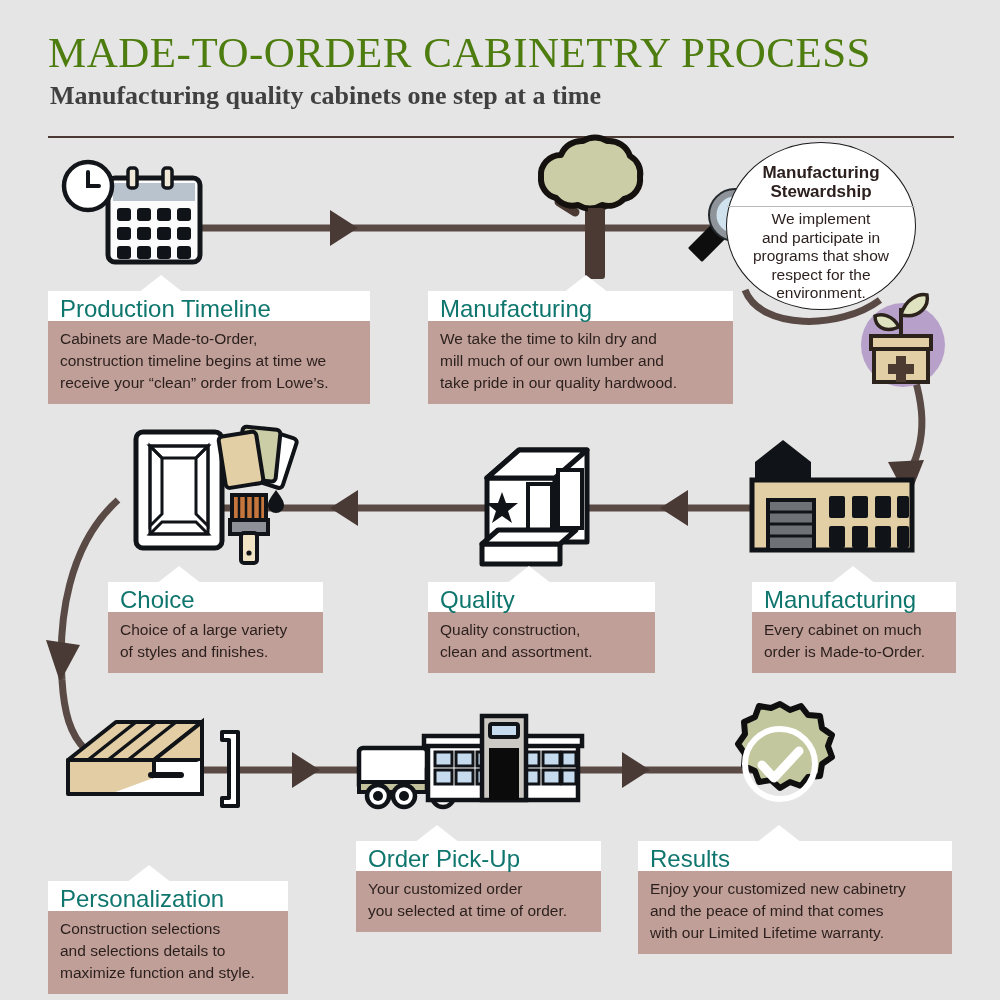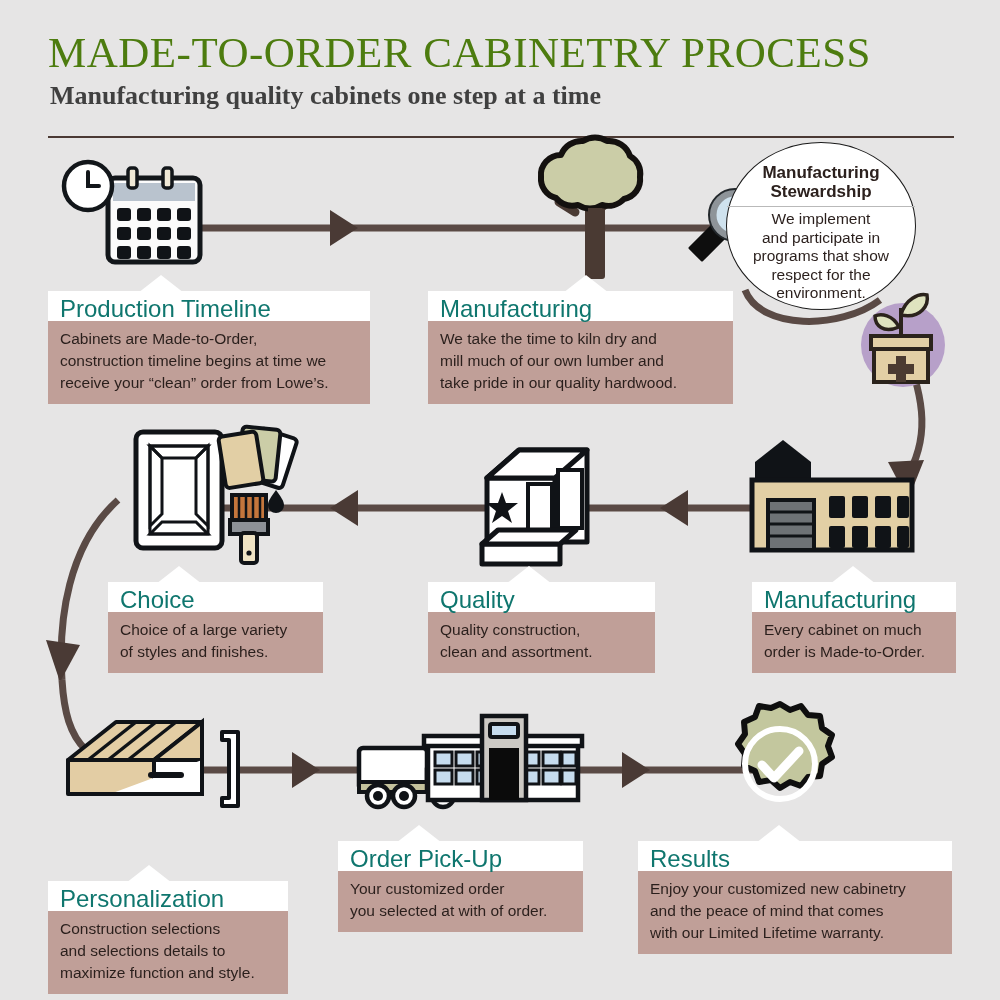--- a/index.html
+++ b/index.html
@@ -368,26 +368,26 @@
   <div class="card" style="left:48px;top:841px;width:240px;margin-top:40px;">
     <div class="tab" style="left:78px;"></div>
     <div class="head">Personalization</div>
     <div class="body">
       <div>Construction selections</div>
       <div>and selections details to</div>
       <div>maximize function and style.</div>
     </div>
   </div>
 
-  <div class="card" style="left:338px;top:841px;width:245px;">
+  <div class="card" style="left:356px;top:841px;width:245px;">
     <div class="tab" style="left:58px;"></div>
     <div class="head">Order Pick-Up</div>
     <div class="body">
       <div>Your customized order</div>
-      <div>you selected at with of order.</div>
+      <div>you selected at time of order.</div>
     </div>
   </div>
 
   <div class="card" style="left:638px;top:841px;width:314px;">
     <div class="tab" style="left:118px;"></div>
     <div class="head">Results</div>
     <div class="body">
       <div>Enjoy  your customized new cabinetry</div>
       <div>and the peace of mind that comes</div>
       <div>with our Limited Lifetime warranty.</div>

